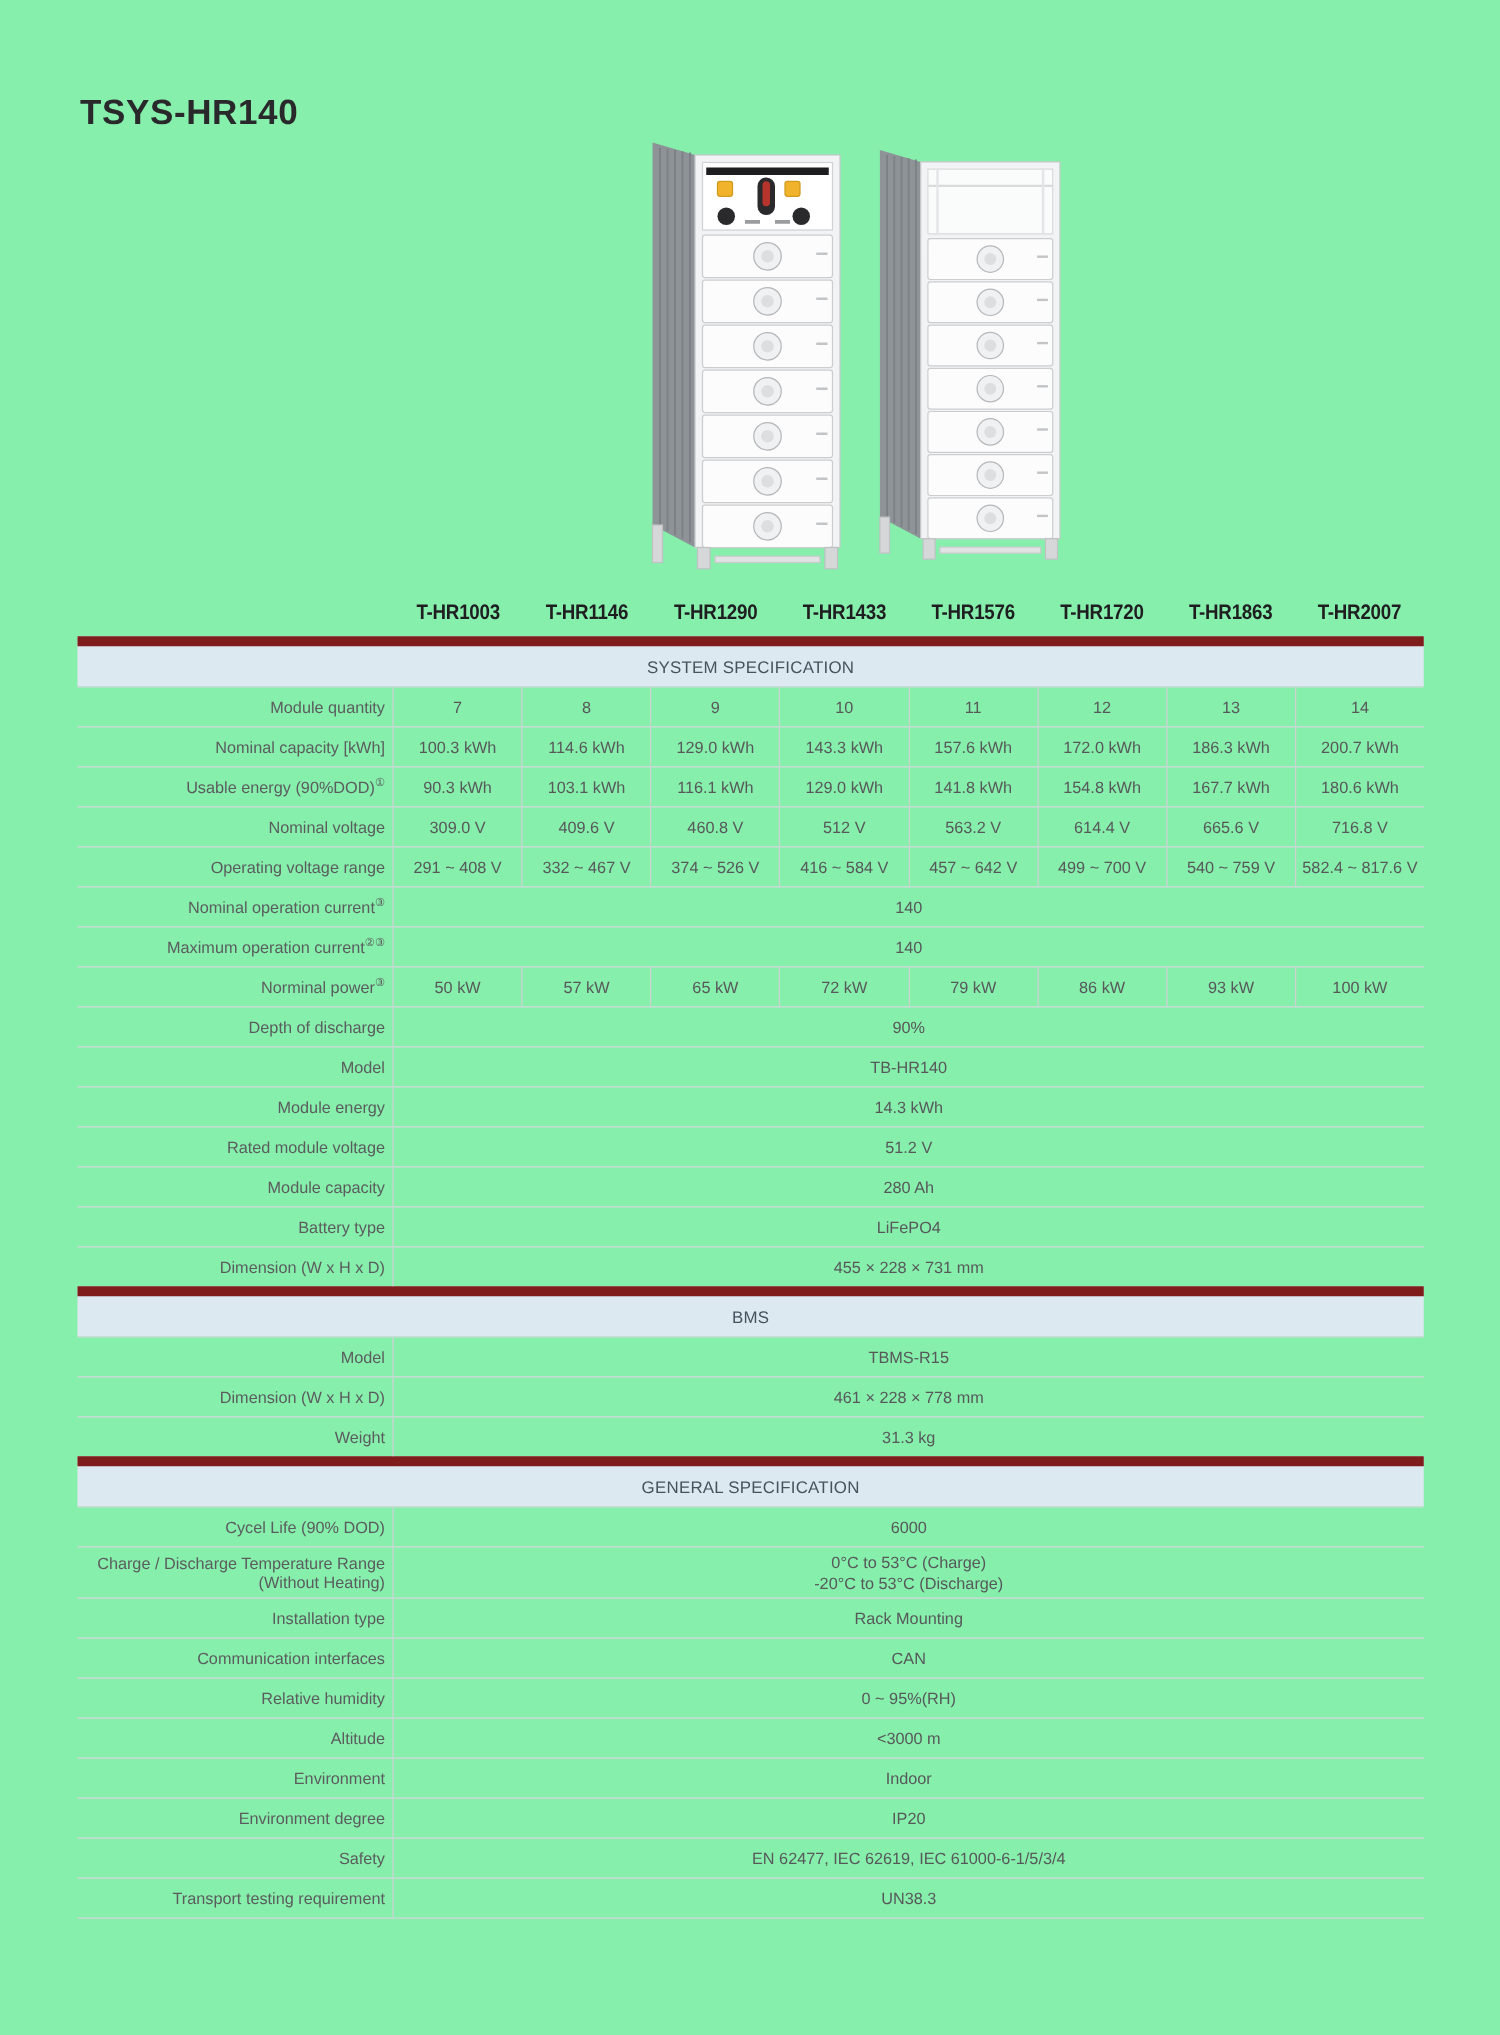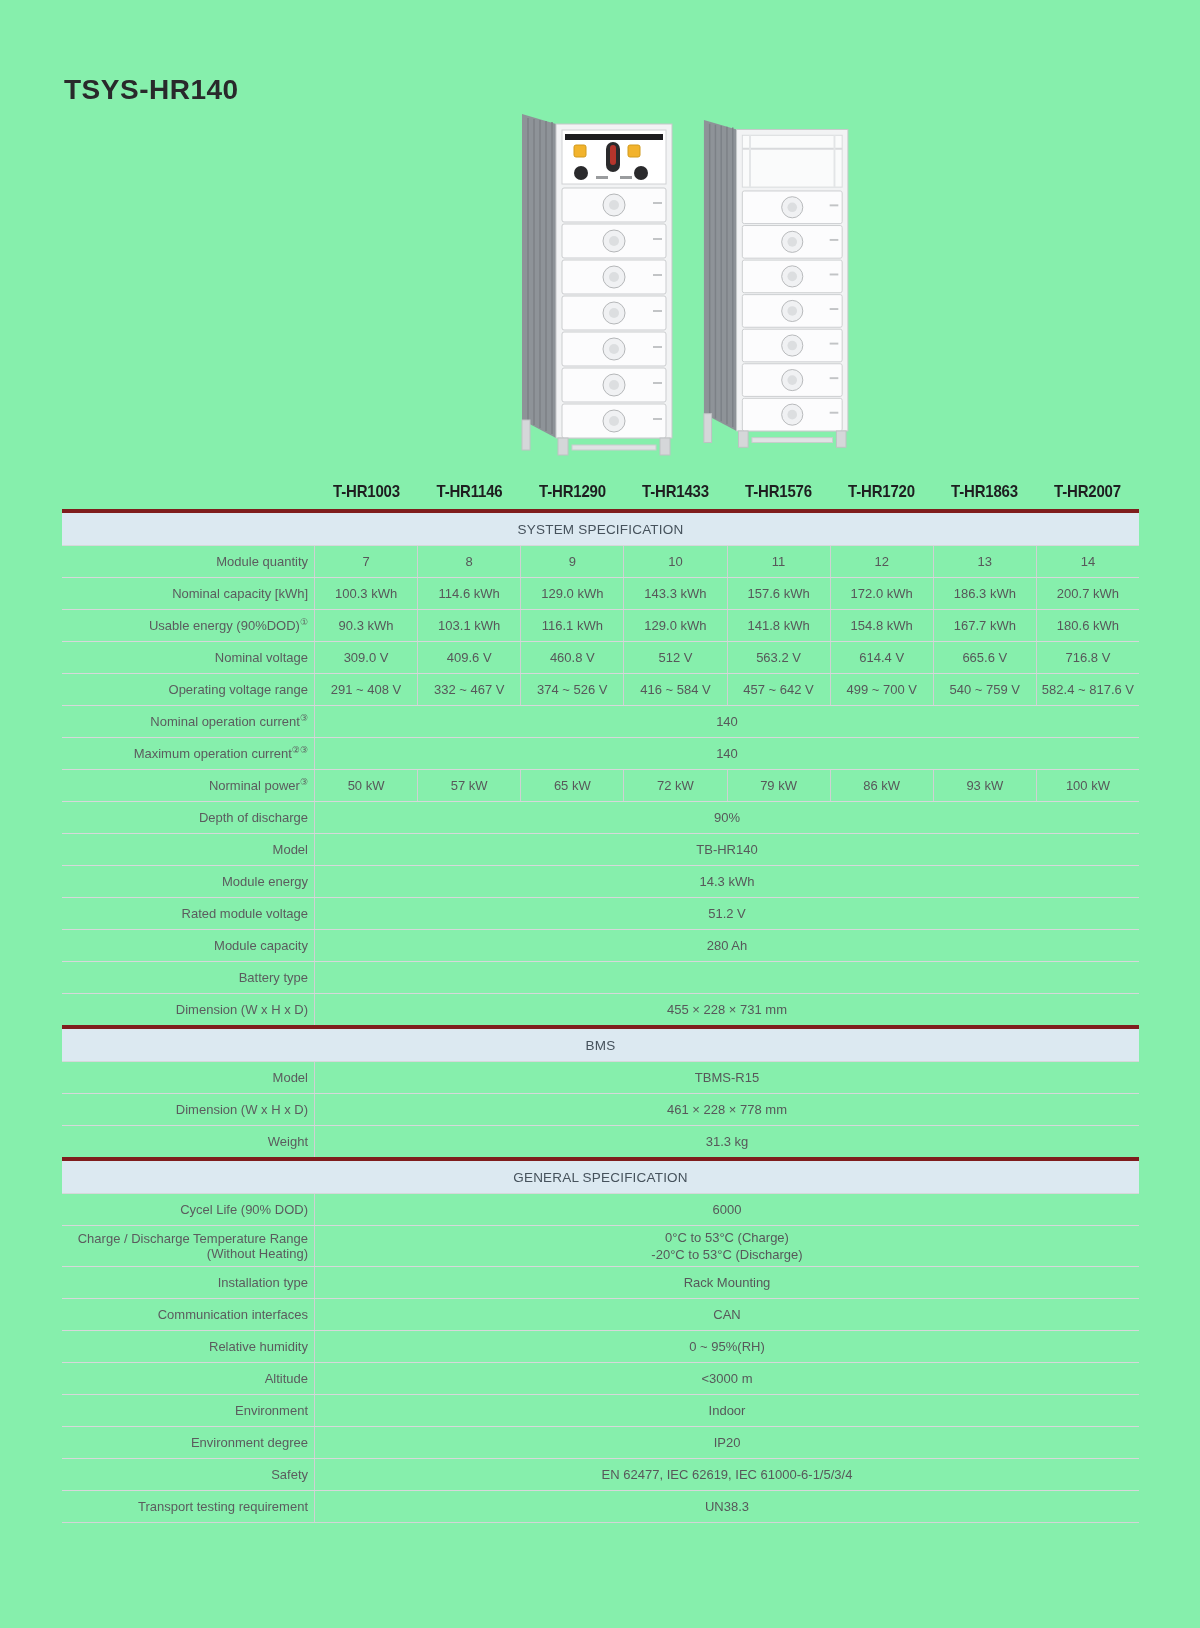--- a/index.html
+++ b/index.html
@@ -25,21 +25,21 @@
     transform:scaleY(1.12);
   }
 
   
   .spec-table{
     position:absolute;left:62px;top:509px;width:1077px;
     border-bottom:1px solid #d3d5d7;
     font-size:13px;color:#58595b;
   }
   .section-bar{
-    height:32px;background:#dce9f1;border-top:4px solid #7f1d1d;
+    height:32px;background:#dce9f1;border-top:8px solid #7f1d1d;
     display:flex;align-items:center;justify-content:center;
     font-size:13.5px;color:#46525c;letter-spacing:0.2px;
   }
   .spec-row{display:flex;align-items:stretch;min-height:31px;border-top:1px solid #d6d8da;}
   .label-cell{
     width:253px;flex:none;box-sizing:border-box;padding:2px 6px 2px 9px;
     display:flex;flex-direction:column;justify-content:center;align-items:flex-end;
     border-right:1px solid #cfd1d3;color:#5b5c5e;line-height:15px;
   }
   .label-cell sup{font-family:"DejaVu Sans", sans-serif;font-size:9px;line-height:0;vertical-align:super;}
@@ -336,20 +336,21 @@
       <div class="spec-row">
         <div class="label-cell">
           <span>Module capacity</span>
         </div>
         <div class="span-cell">280 Ah</div>
       </div>
       <div class="spec-row">
         <div class="label-cell">
           <span>Battery type</span>
         </div>
+        <div class="span-cell">LiFePO4</div>
       </div>
       <div class="spec-row">
         <div class="label-cell">
           <span>Dimension (W x H x D)</span>
         </div>
         <div class="span-cell">455 × 228 × 731 mm</div>
       </div>
       <div class="section-bar">BMS</div>
       <div class="spec-row">
         <div class="label-cell">

